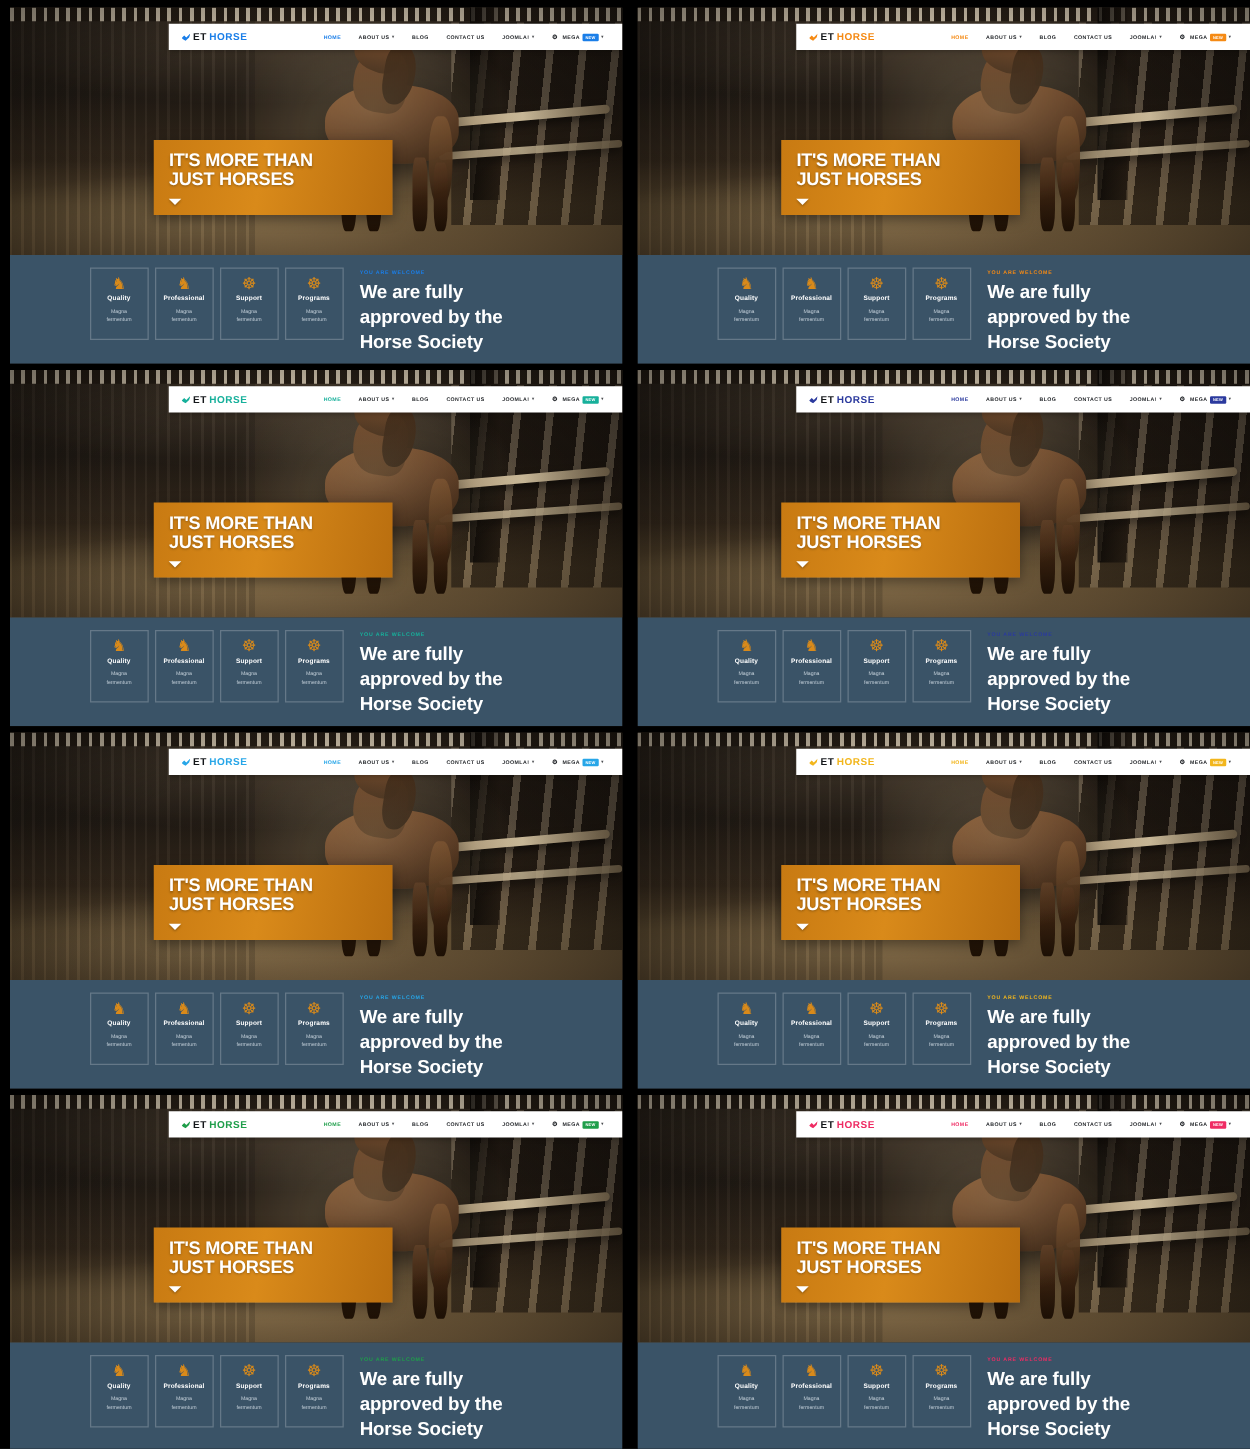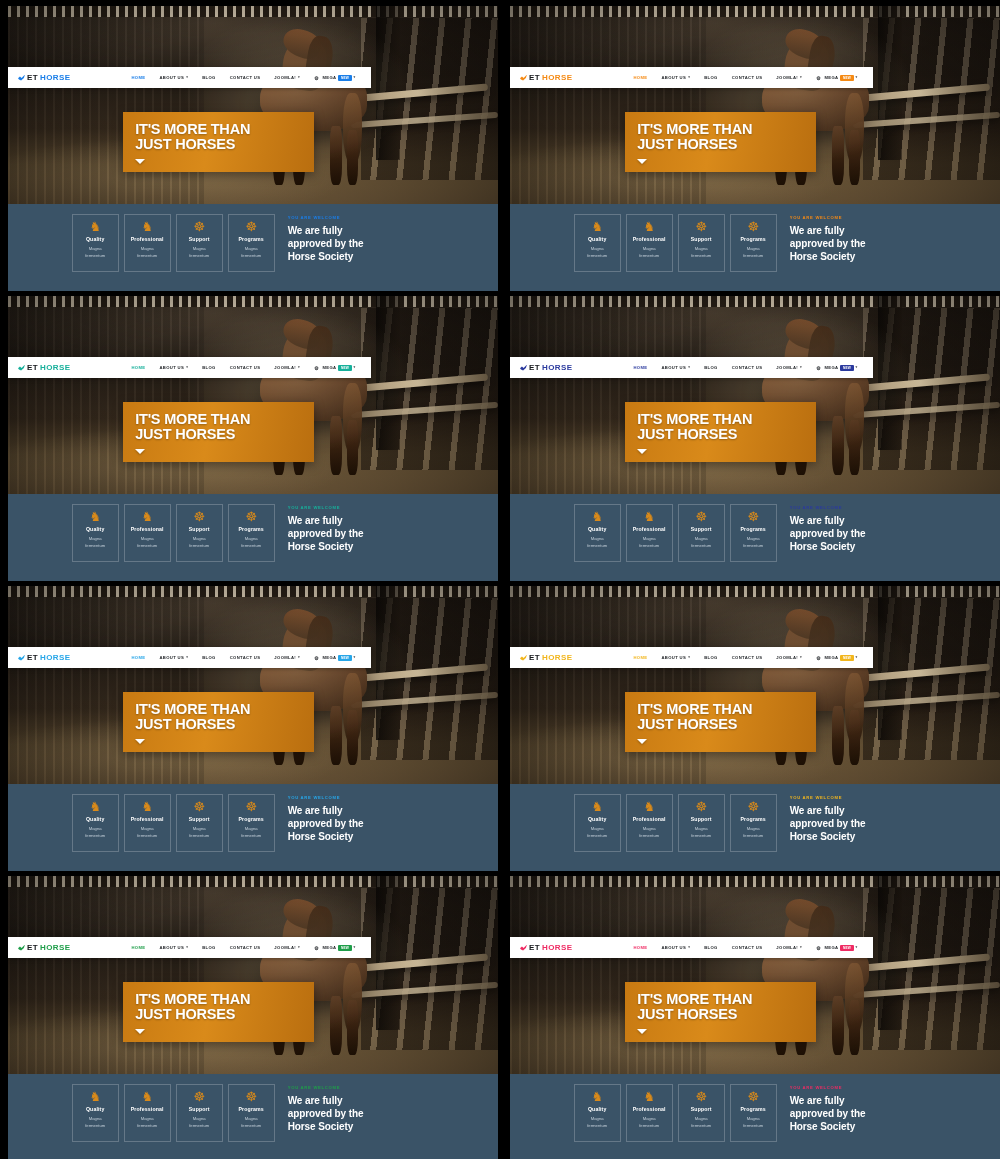--- a/index.html
+++ b/index.html
@@ -108,21 +108,21 @@
     position:absolute; inset:0;
     background:radial-gradient(ellipse 36% 58% at 59% 42%, rgba(255,226,170,.20), rgba(0,0,0,0) 65%);
     mix-blend-mode:screen;
   }
   .hero .vig {
     position:absolute; inset:0;
     background:radial-gradient(ellipse 78% 78% at 50% 45%, rgba(0,0,0,0) 40%, rgba(0,0,0,.58) 100%);
   }
 
   
-  .navwrap { position:absolute; left:0; right:0; top:4.6%; display:flex; justify-content:flex-start; z-index:6;margin-top:48px; }
+  .navwrap { position:absolute; left:0; right:0; top:4.6%; display:flex; justify-content:flex-end; z-index:6; }
   .nav {
     width:74%; height:21px; background:#fff;
     display:flex; align-items:center;
     padding:0 8px 0 10px; gap:6px;
     box-shadow:0 1px 4px rgba(0,0,0,.35);
   }
   .logo { display:flex; align-items:center; gap:2px; font-weight:bold; font-size:8px; letter-spacing:.4px; }
   .logo .mark { width:7px; height:6px; display:inline-block; position:relative; }
   .logo .mark:before {
     content:""; position:absolute; inset:0;
@@ -169,21 +169,21 @@
   .fbox {
     width:47px; height:58px; border:1px solid rgba(255,255,255,.22);
     display:flex; flex-direction:column; align-items:center;
     padding:5px 2px 0 2px; text-align:center;
   }
   .ficon { font-size:13px; line-height:1; color:#d98a1a; margin-bottom:3px; }
   .ftitle { font-size:5.2px; font-weight:bold; color:#fff; letter-spacing:.15px; margin-bottom:4px; }
   .fdesc { font-size:4.2px; color:#c3cfd9; line-height:1.55; }
   .welcome { padding-left:8px; padding-top:1px; }
   .wlabel { font-size:4.2px; font-weight:bold; letter-spacing:.7px; margin-bottom:4px; }
-  .wtitle { font-size:10px; font-weight:bold; color:#fff; line-height:1.32; letter-spacing:-.1px; }
+  .wtitle { font-size:15px; font-weight:bold; color:#fff; line-height:1.32; letter-spacing:-.1px; }
 </style>
 </head>
 <body>
 
 <div class="grid" id="grid">
     <div class="panel">
       <div class="hero">
         <div class="slats"></div>
         <div class="comb"></div>
         <div class="rail"></div>

